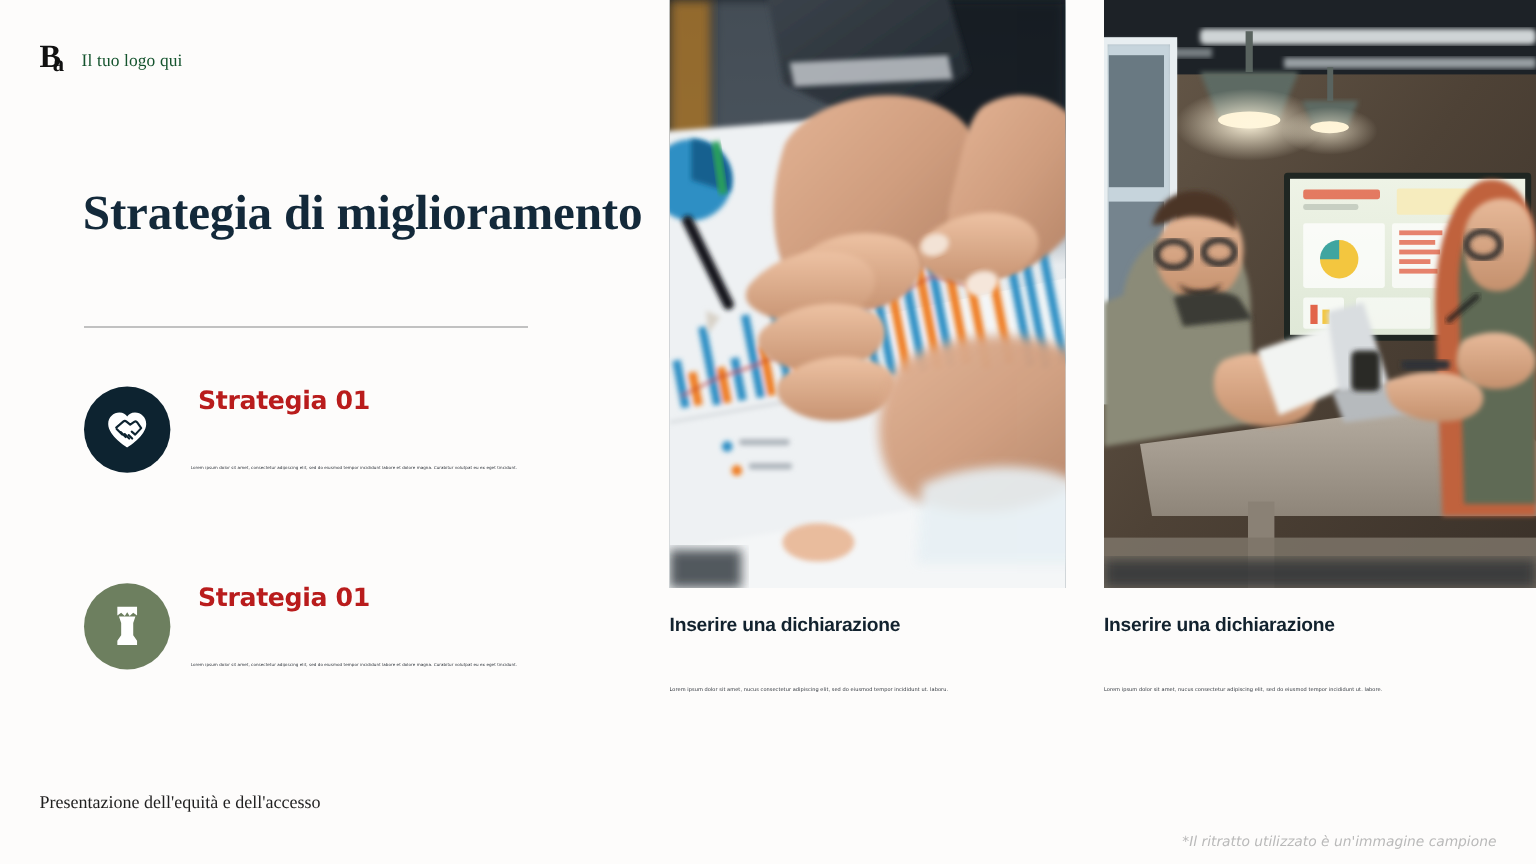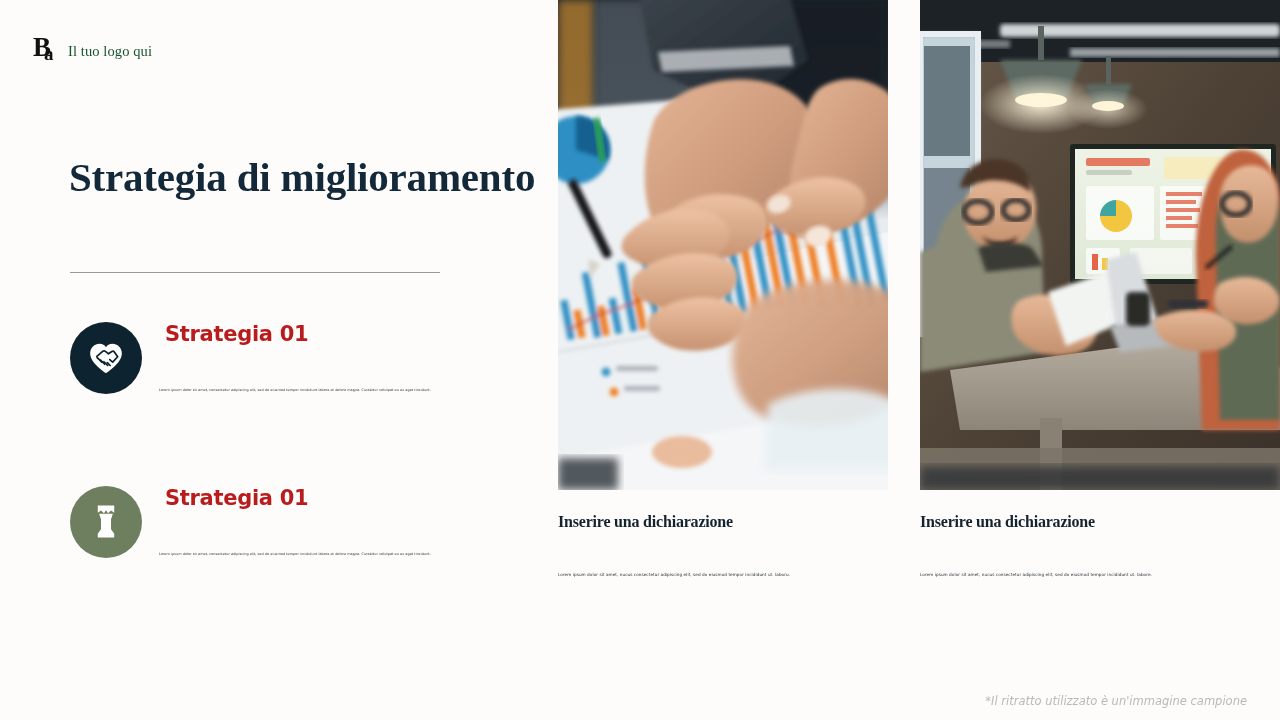--- a/index.html
+++ b/index.html
@@ -133,21 +133,21 @@
     height: 490px;
     overflow: hidden;
     background: #7e8b93;
   }
   .photo.p1 { left: 558px; width: 330px; }
   .photo.p2 { left: 920px; width: 360px; }
   .photo svg { display: block; width: 100%; height: 100%; }
 
   .caption-title {
     position: absolute;
-    font-family: Liberation Serif, serif;
+    font-family: Liberation Sans, sans-serif;
     font-weight: 700;
     font-size: 16px;
     color: #12222e;
     letter-spacing: -.2px;
     white-space: nowrap;
   }
   .caption-title.c1 { left: 558px; top: 513px; }
   .caption-title.c2 { left: 920px; top: 513px; }
 
   .caption-body {
@@ -444,15 +444,16 @@
       <path d="M302 282 C326 272 350 278 358 294 C364 308 352 322 332 324 C310 326 292 314 294 298 C295 288 298 284 302 282 Z" fill="url(#skin3)" filter="url(#blur3)"></path>
       <path d="M236 318 C262 306 294 308 310 320 C322 330 316 346 296 350 C272 355 244 346 238 334 C234 326 234 320 236 318 Z" fill="url(#skin3)" filter="url(#blur3)"></path>
       <path d="M286 268 L312 246" stroke="#1f1f1f" stroke-width="4" filter="url(#blur3)"></path>
       <rect x="248" y="300" width="40" height="8" rx="3" fill="#2f3338" filter="url(#blur3)"></rect>
     </svg>
   </div>
 
   <div class="caption-title c2">Inserire una dichiarazione</div>
   <div class="caption-body b2">Lorem ipsum dolor sit amet, nucus consectetur adipiscing elit, sed do eiusmod tempor incididunt ut. labore.</div>
 
+  <div class="footer-left">Presentazione dell'equità e dell'accesso</div>
   <div class="footer-right">*Il ritratto utilizzato è un'immagine campione</div>
 
 </div>
 
 </body></html>

